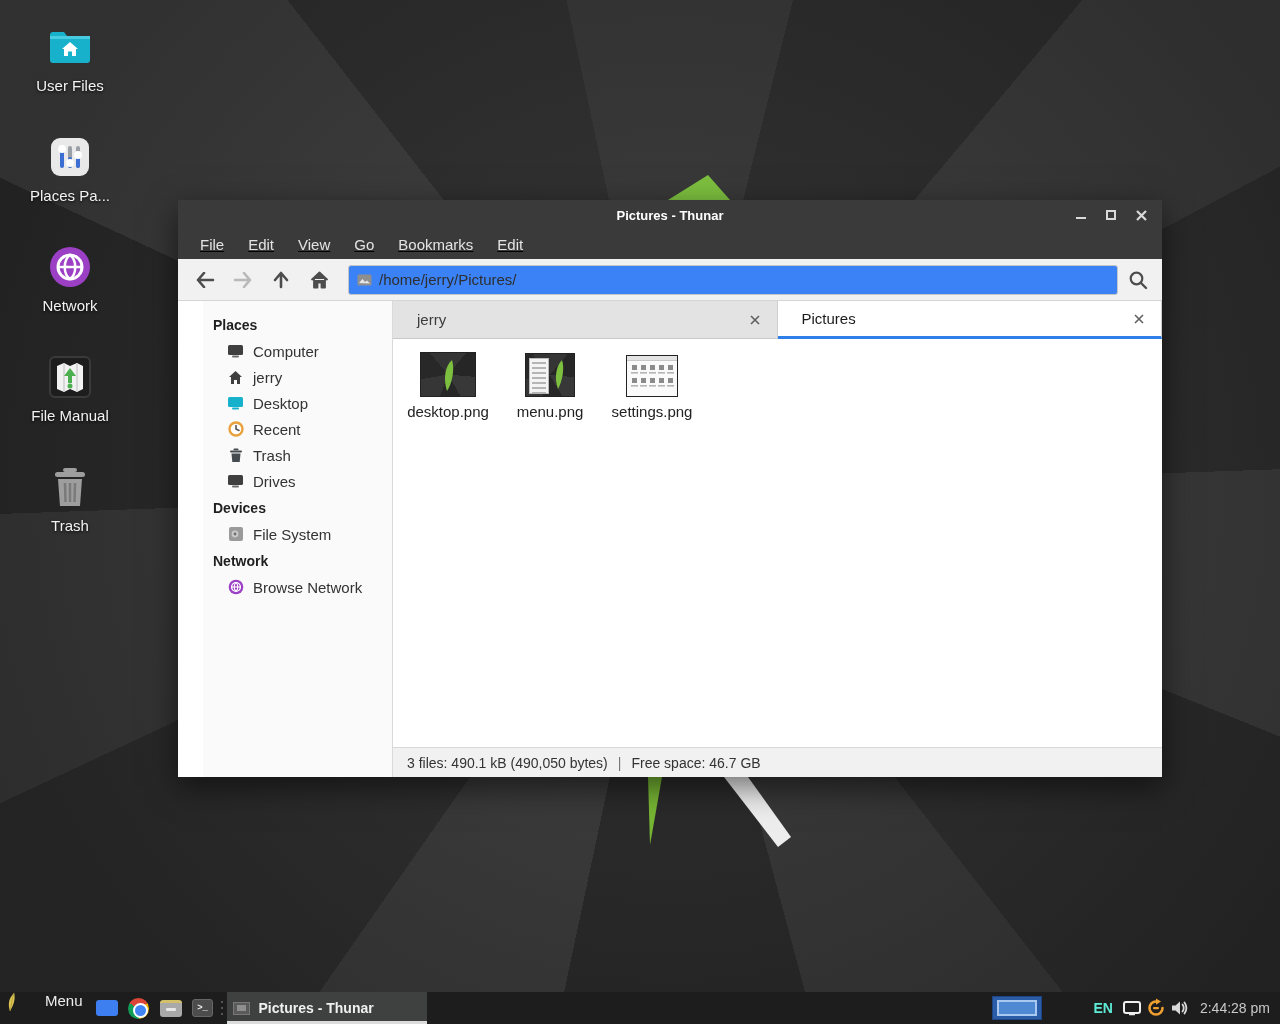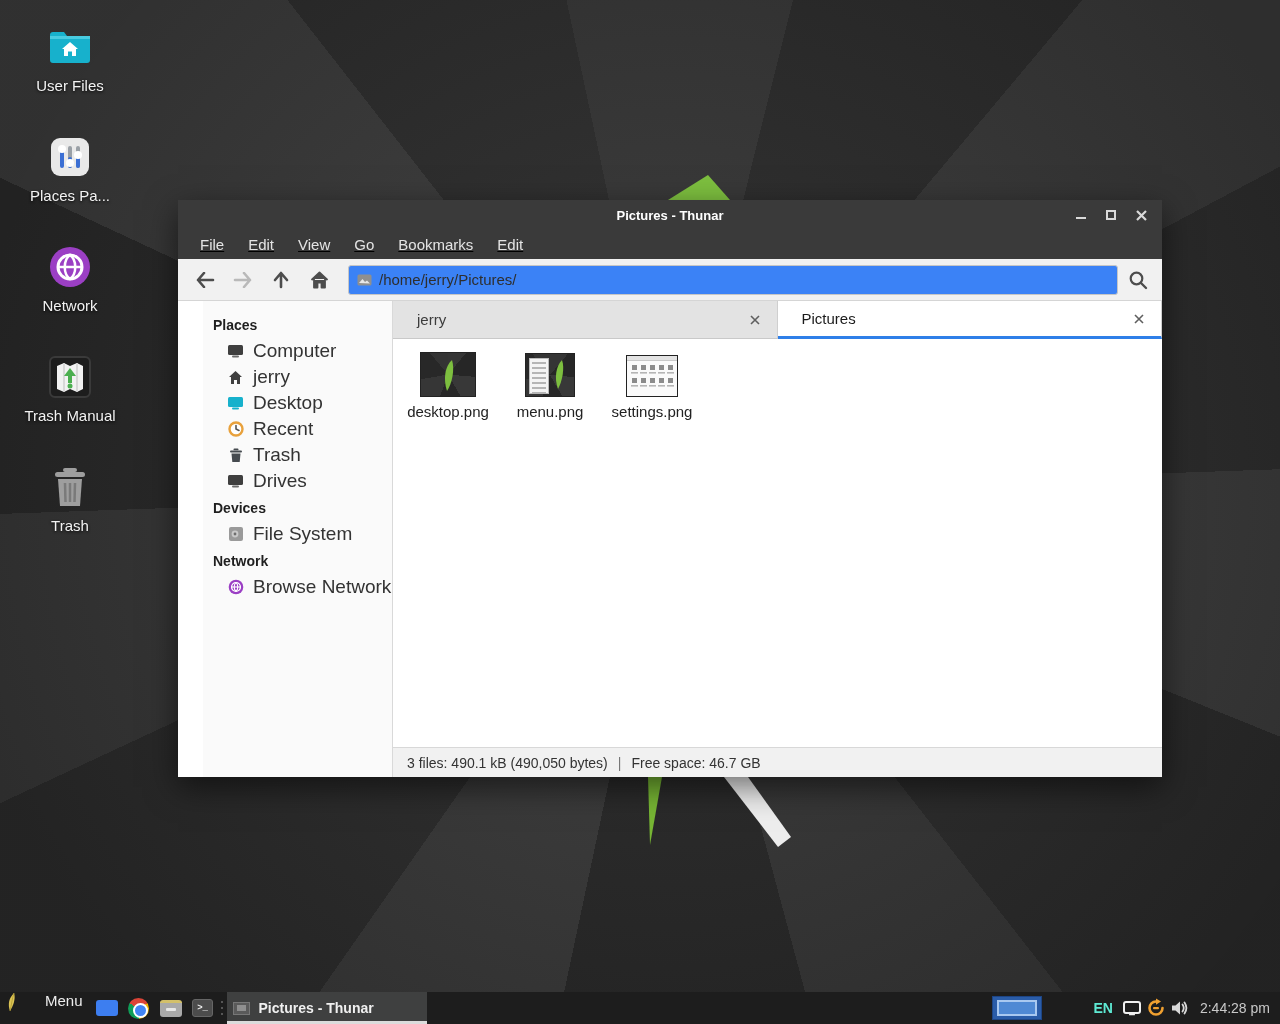--- a/index.html
+++ b/index.html
@@ -38,21 +38,21 @@
 
   .toolbar { height:42px; background:#f1f1f1; border-bottom:1px solid #d5d5d5; display:flex; align-items:center; padding:0 4px 0 8px; flex:0 0 auto; }
   .nav-btn { width:38px; height:32px; display:flex; align-items:center; justify-content:center; border-radius:3px; cursor:pointer; }
   .pathbar { flex:1; height:30px; margin-left:10px; background:#3b82f6; border:1px solid #c6c6c6; border-radius:3px; display:flex; align-items:center; padding:0 8px; }
   .pathbar .ptext { font-size:15px; color:#2e2e2e; margin-left:7px; }
   .search-btn { width:40px; height:32px; display:flex; align-items:center; justify-content:center; cursor:pointer; }
 
   .win-content { flex:1; display:flex; min-height:0;padding-left:25px; }
   .sidebar { width:190px; background:#fafafa; border-right:1px solid #d9d9d9; padding-top:10px; overflow:hidden; }
   .side-header { font-size:14px; font-weight:bold; color:#1f1f1f; padding:6px 10px 5px 10px; }
-  .side-item { display:flex; align-items:center; height:26px; padding-left:24px; font-size:19px; color:#333; cursor:pointer; }
+  .side-item { display:flex; align-items:center; height:26px; padding-left:24px; font-size:15px; color:#333; cursor:pointer; }
   .side-item .sico { width:17px; height:17px; margin-right:9px; display:flex; align-items:center; justify-content:center; }
 
   .main { flex:1; display:flex; flex-direction:column; min-width:0; }
   .tabbar { height:38px; background:#dcdcdc; display:flex; flex:0 0 auto; }
   .tab { flex:1; display:flex; align-items:center; padding:0 12px 0 24px; font-size:15px; color:#3c3c3c; background:#e3e3e3; border-right:1px solid #cfcfcf; border-bottom:1px solid #c9c9c9; cursor:pointer; position:relative; }
   .tab.active { background:#fff; color:#1a1a1a; border-bottom:3px solid #2f7fe8; }
   .tab .tab-close { margin-left:auto; width:20px; height:20px; display:flex; align-items:center; justify-content:center; cursor:pointer; }
 
   .files { flex:1; background:#fff; padding:8px 4px; display:flex; align-items:flex-start; }
   .file-item { width:102px; display:flex; flex-direction:column; align-items:center; cursor:pointer; }
@@ -160,21 +160,21 @@
     <div class="desk-icon">
       <div class="ico">
         <svg width="42" height="42" viewBox="0 0 42 42">
           <rect x="1" y="1" width="40" height="40" rx="5" fill="#1d1d1d" stroke="#3a3a3a" stroke-width="2"></rect>
           <path d="M8 10 L15 7 L21 10 L28 7 L34 10 L34 33 L28 36 L21 33 L15 36 L8 33 Z" fill="#f2f2f2"></path>
           <path d="M15 7 L15 36 M28 7 L28 36" stroke="#cfcfcf" stroke-width="1.5" fill="none"></path>
           <polygon points="21,12 27,20 23,20 23,27 19,27 19,20 15,20" fill="#4caf50"></polygon>
           <circle cx="21" cy="30" r="2.5" fill="#4caf50"></circle>
         </svg>
       </div>
-      <div class="lbl">Trash Manual</div>
+      <div class="lbl">File Manual</div>
     </div>
 
     <div class="desk-icon">
       <div class="ico">
         <svg width="40" height="42" viewBox="0 0 40 42">
           <rect x="13" y="2" width="14" height="4" rx="2" fill="#9e9e9e"></rect>
           <rect x="5" y="6" width="30" height="5" rx="2.5" fill="#9e9e9e"></rect>
           <path d="M8 13 L32 13 L30 40 L10 40 Z" fill="#9e9e9e"></path>
           <line x1="15" y1="17" x2="15.5" y2="36" stroke="#7a7a7a" stroke-width="2.5"></line>
           <line x1="20" y1="17" x2="20" y2="36" stroke="#7a7a7a" stroke-width="2.5"></line>

